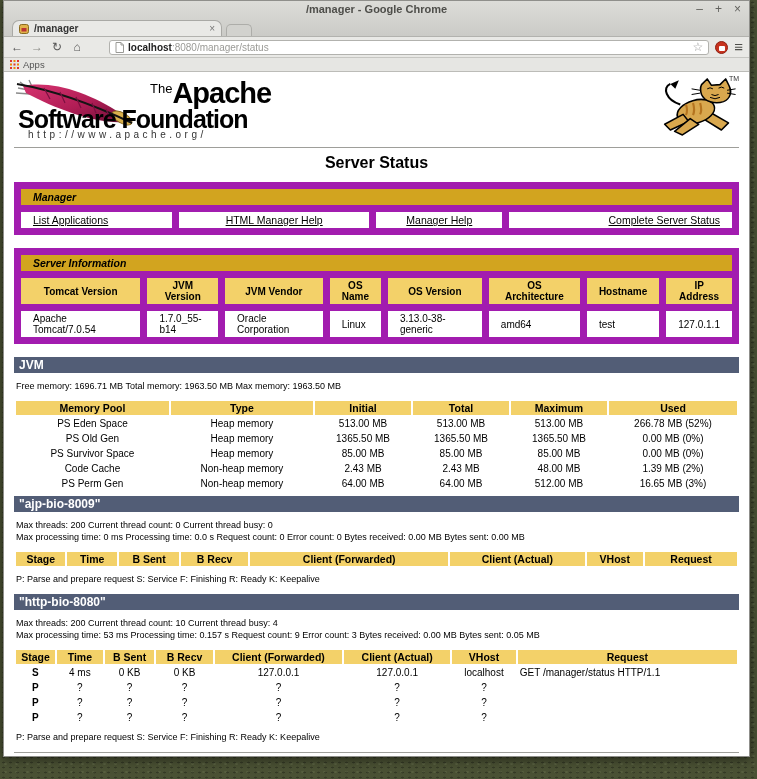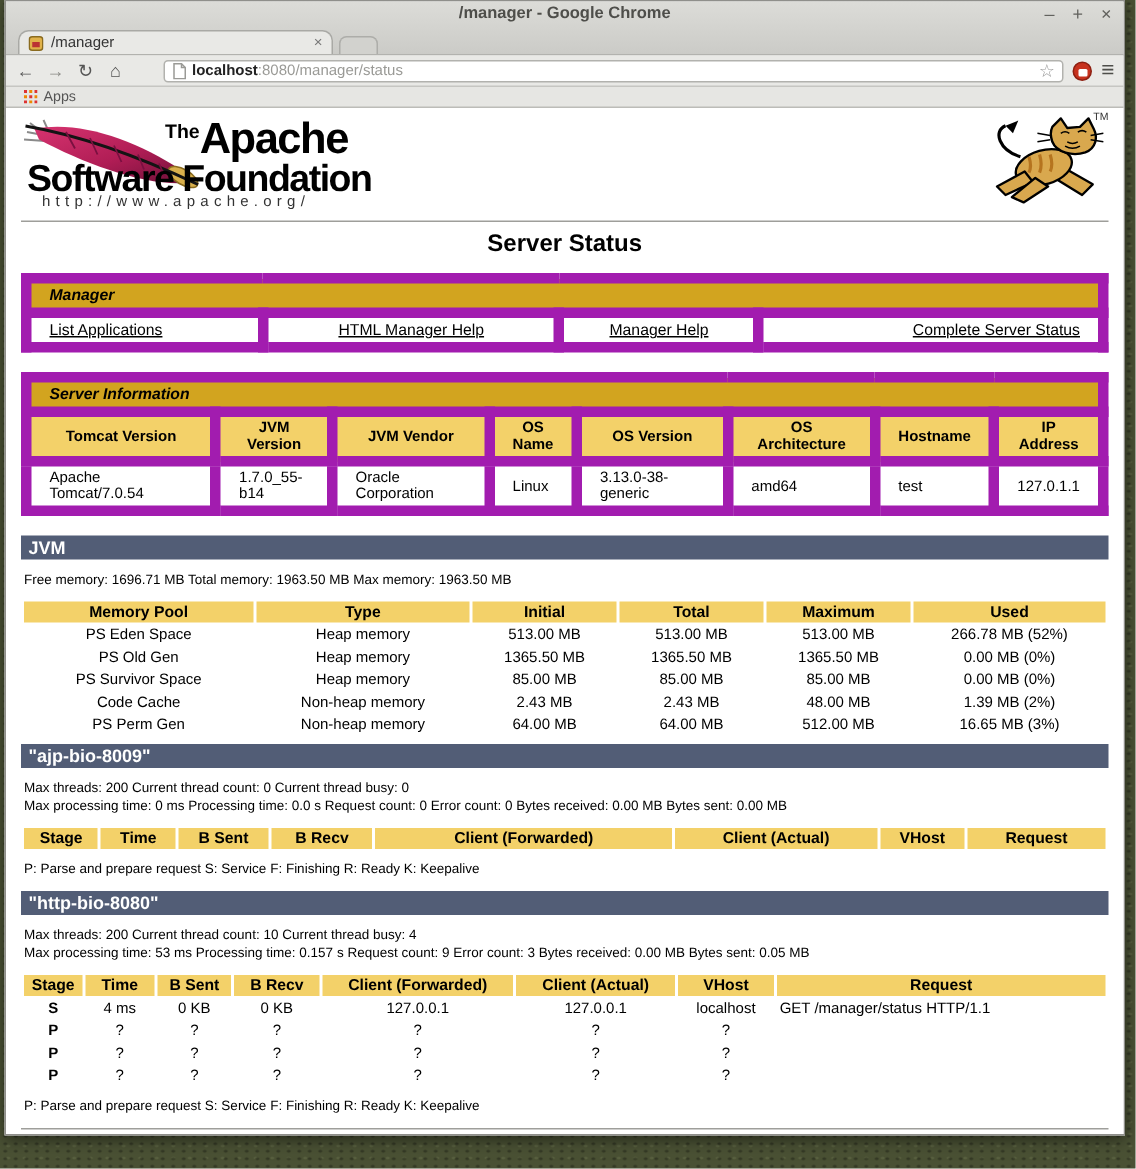--- a/index.html
+++ b/index.html
@@ -22,41 +22,41 @@
   .titlebar { position:relative; height:18px; }
   .titlebar-text { position:absolute; left:0; right:0; top:2px; text-align:center; font-size:11px; font-weight:bold; color:#4e4e4a; }
   .win-controls { position:absolute; right:8px; top:2px; display:flex; gap:12px; font-size:12px; color:#62625e; }
   .win-controls span { cursor:default; line-height:12px; }
   .tabstrip { position:relative; height:17px; padding-left:8px; display:flex; align-items:flex-end; }
   .tab {
     display:flex; align-items:center; gap:5px; width:210px; height:16px;
     background:#e9e9e6; border:1px solid #a9a9a5; border-bottom:none;
     border-radius:7px 7px 0 0; padding:0 6px; font-size:10px; color:#333;
   }
-  .tab-title { flex:1; }
+  .tab-title { flex:1;font-weight:bold; }
   .tab-close { color:#777; font-size:10px; }
   .newtab-stub { width:26px; height:12px; margin-left:4px; background:#d2d2ce; border:1px solid #adada9; border-bottom:none; border-radius:5px 5px 0 0; }
   .toolbar { height:21px; background:#e9e9e6; border-bottom:1px solid #c6c6c2; display:flex; align-items:center; padding:0 6px; gap:6px; }
   .nav-btn { font-size:12px; color:#555; width:14px; text-align:center; line-height:14px; }
   .nav-btn.fwd { color:#8a8a86; }
   .urlbar { flex:1; height:15px; background:#fff; border:1px solid #b2b2ae; border-radius:3px; display:flex; align-items:center; padding:0 5px; gap:4px;margin-left:19px; }
   .url-text { flex:1; font-size:10px; color:#9a9a96; white-space:nowrap; }
   .url-text b { color:#222; font-weight:bold; }
   .star { font-size:12px; color:#999; line-height:12px; }
   .ext-icon { width:13px; height:13px; border-radius:50%; background:#c7321e; border:1px solid #8e2012; position:relative; }
   .ext-icon::after{ content:""; position:absolute; left:3px; top:4px; width:6px; height:5px; background:#fff; border-radius:1px; }
   .menu-btn { font-size:15px; color:#4e4e4a; line-height:14px; }
-  .bookmarks { height:14px; background:#e6e6e3; border-bottom:1px solid #bcbcb8; display:flex; align-items:center; padding:0 12px; gap:4px; }
+  .bookmarks { height:14px; background:#e6e6e3; border-bottom:1px solid #bcbcb8; display:flex; align-items:center; padding:0 6px; gap:4px; }
   .apps-label { font-size:9.5px; color:#555; }
   
   .page { flex:1; background:#fff; padding:5px 10px 0 10px; overflow:hidden; color:#000; }
   .masthead { position:relative; height:66px; }
   .feather { position:absolute; left:0; top:2px; }
   .logo-line1 { position:absolute; left:96px; top:0; white-space:nowrap; }
-  .logo-the { font-size:13px; font-weight:bold; vertical-align:10px; }
+  .logo-the { font-size:13px; font-weight:normal; vertical-align:10px;margin-left:40px; }
   .logo-apache { font-size:29px; font-weight:bold; letter-spacing:-1px; }
   .logo-line2 { position:absolute; left:4px; top:28px; font-size:25px; font-weight:bold; letter-spacing:-1px; }
   .logo-line3 { position:absolute; left:14px; top:52px; font-size:10px; letter-spacing:3.5px; color:#333; }
   .tomcat { position:absolute; right:2px; top:0; }
   .tm { position:absolute; right:-2px; top:-2px; font-size:7px; color:#333; }
   hr.rule { border:none; border-top:1px solid #9e9e9a; margin:4px 0; }
   h1.page-title { text-align:center; font-size:16px; font-weight:bold; margin:6px 0 10px 0; }
   
   table.bordered { width:100%; border-collapse:collapse; margin-bottom:13px; }
   table.bordered td, table.bordered th { border:7px solid #a21caf; padding:2px 12px; font-size:10.5px; }

